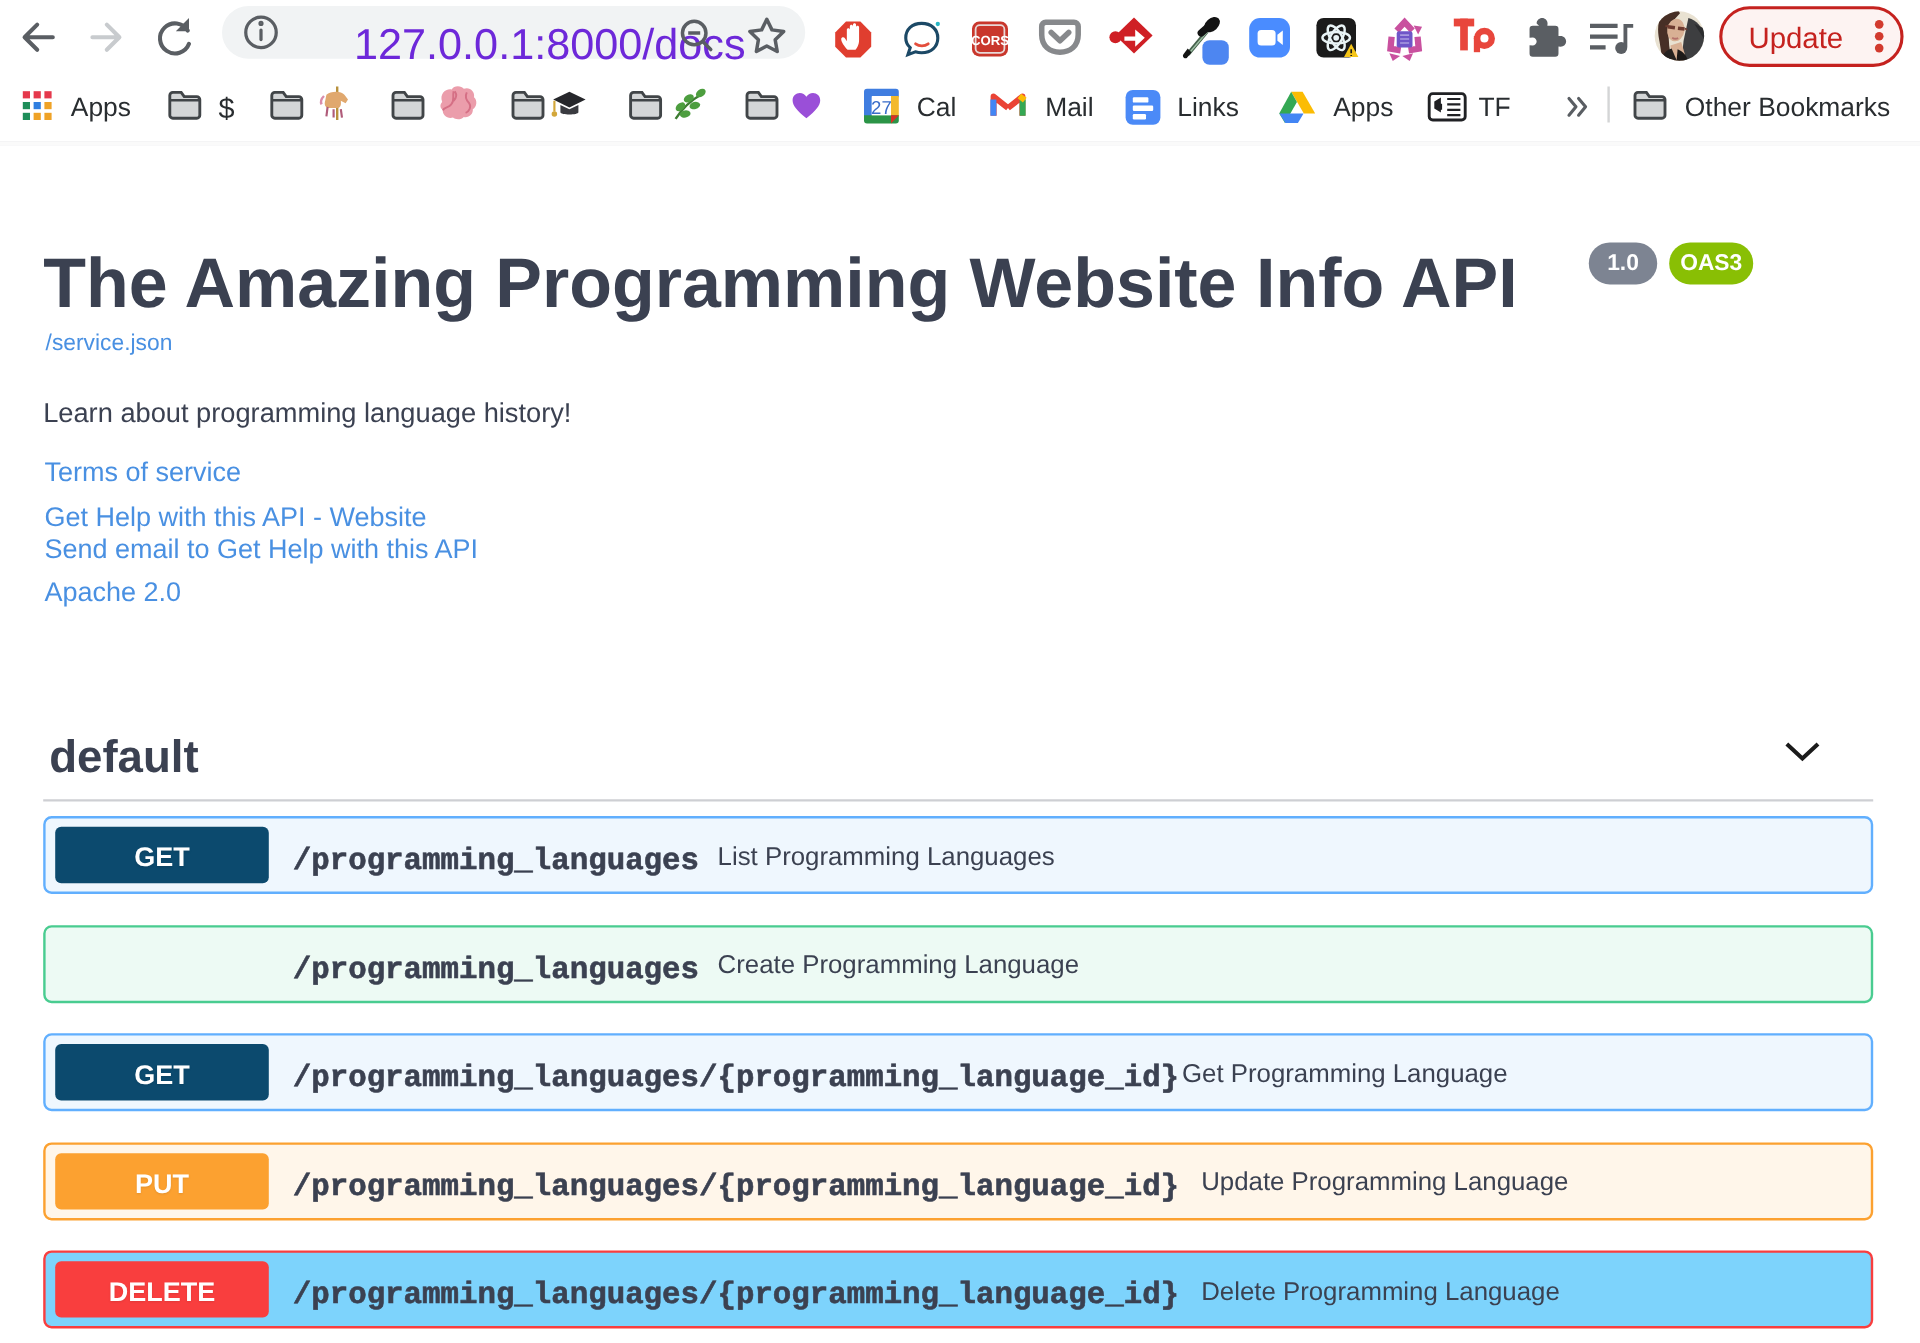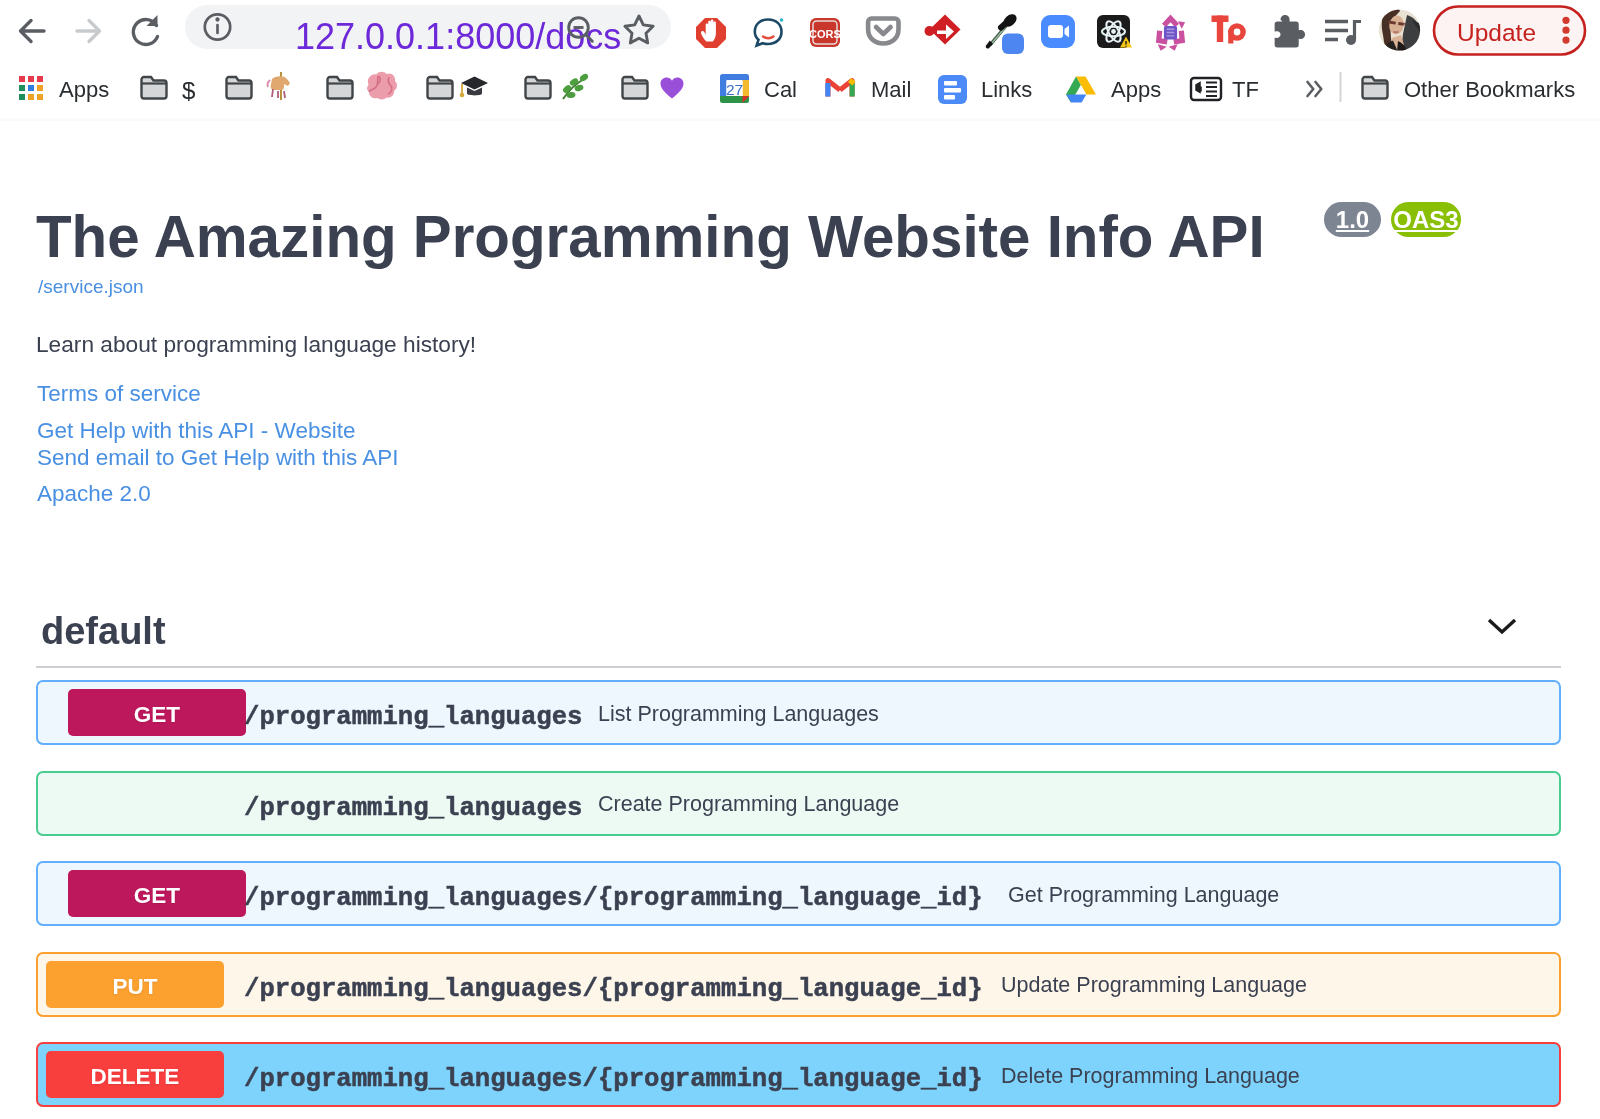--- a/index.html
+++ b/index.html
@@ -9,21 +9,21 @@
   #chrome { position:absolute; left:0; top:0; width:1600px; height:117px; background:#fff; }
   #bkline { position:absolute; left:0; top:118px; width:1600px; height:2px; background:#dcdddf; border-bottom:3px solid #fafafa; }
   #urlpill { position:absolute; left:185px; top:5px; width:486px; height:44px;
      background:#f1f3f4; border-radius:22px; }
   #urltext { position:absolute; left:247px; top:16px; font-size:36px; color:#6d28d9; letter-spacing:0px;margin-left:48px; }
   .bktext { position:absolute; top:77px; font-size:22px; color:#292d30; }
   
   .t-title { position:absolute; left:36px; top:208px; font-size:58.3px; font-weight:bold;
      color:#3b4151; line-height:1; letter-spacing:0; }
   .badge { position:absolute; top:202px; height:35px; border-radius:17.5px;
-     color:#fff; font-weight:bold; font-size:24px; text-align:center; line-height:35px;text-decoration:underline; }
+     color:#fff; font-weight:bold; font-size:19px; text-align:center; line-height:35px; }
   #badge10 { left:1324px; width:57px; background:#7d8492; }
   #badgeoas { left:1391px; width:70px; background:#89bf04; }
   .link { color:#4990e2; text-decoration:none; }
   #openapi { position:absolute; left:38px; top:277px; font-size:19px; line-height:1; }
   #desc { position:absolute; left:36px; top:333px; font-size:22.7px; color:#3b4151; line-height:1; }
   .plink { position:absolute; left:37px; font-size:22.5px; line-height:1; }
   #l1 { top:383px; }
   #l2 { top:419.5px; }
   #l3 { top:446.5px; }
   #l4 { top:482.5px; }
@@ -38,21 +38,21 @@
      border-radius:5px; color:#fff; font-weight:bold; font-size:22.5px; text-align:center;
      line-height:52px; text-shadow:0 1px 2px rgba(0,0,0,.1); }
   .op .path { position:absolute; left:206px; top:23px; font-family:"Liberation Mono", monospace;
      font-weight:bold; font-size:25.65px; color:#3b4151; line-height:1; -webkit-text-stroke:0.5px #3b4151; }
   .op .summ { position:absolute; top:21.5px; font-size:21.5px; color:#3b4151; line-height:1; }
   #op1 { top:680px;   background:#eff7fe; border-color:#61affe; }
   #op2 { top:770.5px; background:#edfaf4; border-color:#49cc90; }
   #op3 { top:861px;   background:#eff7fe; border-color:#61affe; }
   #op4 { top:951.5px; background:#fff6ea; border-color:#fca130; }
   #op5 { top:1042px;  background:#7dd3fc; border-color:#f93e3e; }
-  #op1 .method, #op3 .method { background:#be185d;margin-left:22px; }
+  #op1 .method, #op3 .method { background:#0c4a6e; }
   #op2 .method { background:#49cc90; }
   #op4 .method { background:#fca130; }
   #op5 .method { background:#f93e3e; }
 </style>
 </head>
 <body>
 <div id="chrome">
   <div id="urlpill"></div>
   <div id="urltext">127.0.0.1:8000/docs</div>
   <div id="bkline"></div>
@@ -330,21 +330,21 @@
   <div class="path">/programming_languages</div>
   <div class="summ" style="left:560px">List Programming Languages</div>
 </div>
 <div class="op" id="op2">
   <div class="path">/programming_languages</div>
   <div class="summ" style="left:560px">Create Programming Language</div>
 </div>
 <div class="op" id="op3">
   <div class="method">GET</div>
   <div class="path">/programming_languages/{programming_language_id}</div>
-  <div class="summ" style="left:970px">Get Programming Language</div>
+  <div class="summ" style="left:947px">Get Programming Language</div>
 </div>
 <div class="op" id="op4">
   <div class="method">PUT</div>
   <div class="path">/programming_languages/{programming_language_id}</div>
   <div class="summ" style="left:963px">Update Programming Language</div>
 </div>
 <div class="op" id="op5">
   <div class="method">DELETE</div>
   <div class="path">/programming_languages/{programming_language_id}</div>
   <div class="summ" style="left:963px">Delete Programming Language</div>

